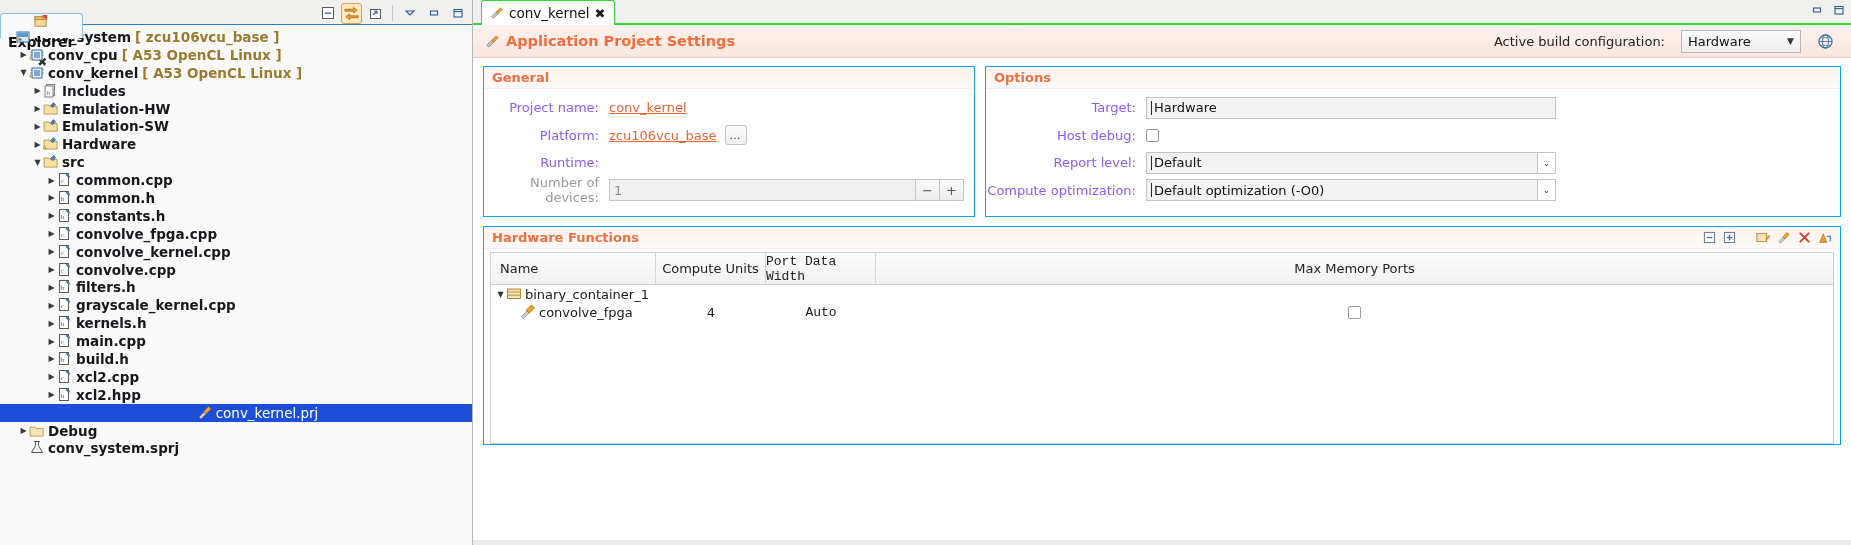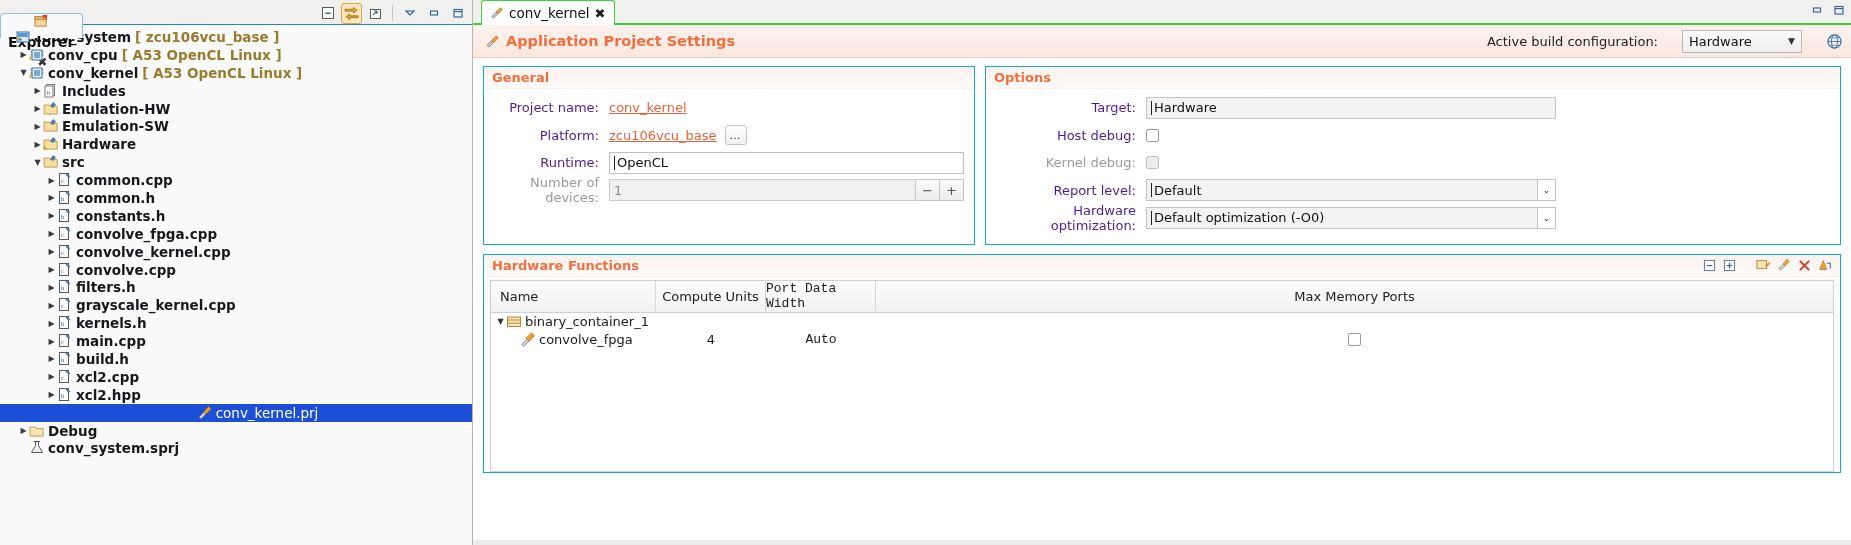--- a/index.html
+++ b/index.html
@@ -66,21 +66,21 @@
   }
   .ed-tab .t-label { font-size:13.5px; color:#111; }
   .ed-tabbar-right { position:absolute; right:6px; top:4px; display:flex; gap:10px; align-items:center; }
 
   .ed-head {
     height:33px; background:linear-gradient(to bottom,#fdf2ee,#fae7df);
     display:flex; align-items:center; padding:0 0 0 12px;
     border-bottom:1px solid #f0cfc0;
   }
   .ed-title { color:#ef6f3e; font-weight:bold; font-size:14.5px; margin-left:6px; }
-  .ed-head-right { margin-left:auto; display:flex; align-items:center; gap:24px; padding-right:8px; }
+  .ed-head-right { margin-left:auto; display:flex; align-items:center; gap:16px; padding-right:17px; }
   .abc-label { font-size:13px; color:#222; }
   .combo {
     width:120px; height:23px; background:linear-gradient(to bottom,#fbfbfb,#eeeeee);
     border:1px solid #b9b9b9; display:flex; align-items:center; padding:0 6px;
     font-size:13px; color:#111; position:relative;
   }
   .combo .caret { margin-left:auto; font-size:9px; color:#333; }
 
   .ed-body { padding:8px 10px 0 10px; background:#fff; height:calc(545px - 25px - 34px); }
   .row2 { display:flex; gap:10px; }
@@ -91,21 +91,21 @@
     color:#ef6f3e; font-weight:bold; font-size:13px;
     display:flex; align-items:center; padding-left:8px;
     border-bottom:1px solid #fbeee8;
   }
   .panel-body { padding:7px 0 10px 0; }
 
   .p-general { width:492px; }
   .p-options { flex:1; }
 
   .frow { display:flex; align-items:center; height:23.5px; margin-bottom:4px; }
-  .flabel { font-size:13px; color:#4c1d95; text-align:right; padding-right:10px; }
+  .flabel { font-size:13px; color:#8b5cf6; text-align:right; padding-right:10px; }
   .flabel.dim { color:#9a9a9a; }
   .p-general .flabel { width:125px; }
   .p-options .flabel { width:160px; }
 
   .link { color:#e8623a; text-decoration:underline; font-size:13px; }
   .dots-btn {
     width:22px; height:20px; border:1px solid #c3c3c3; border-radius:3px;
     background:linear-gradient(to bottom,#fdfdfd,#f0f0f0);
     display:flex; align-items:center; justify-content:center; font-size:11px; color:#333;
     margin-left:8px; letter-spacing:1px;
@@ -554,24 +554,20 @@
             </div>
 
             <div class="frow">
               <div class="flabel">Platform:</div>
               <a class="link" href="#">zcu106vcu_base</a>
               <div class="dots-btn">…</div>
             </div>
 
             <div class="frow">
               <div class="flabel">Runtime:</div>
-              <div class="txtbox g-input">
-                <span class="caretbar"></span>
-                <span>OpenCL</span>
-              </div>
             </div>
 
             <div class="frow">
               <div class="flabel dim">Number of devices:</div>
               <div class="spin-wrap">
                 <div class="txtbox disabled spin-box">
                   <span>1</span>
                 </div>
                 <div class="spin-btn">−</div>
                 <div class="spin-btn">+</div>
@@ -591,38 +587,34 @@
                 <span class="caretbar"></span>
                 <span>Hardware</span>
               </div>
             </div>
 
             <div class="frow">
               <div class="flabel">Host debug:</div>
               <div class="chk"></div>
             </div>
 
-            <div class="frow">
-              <div class="flabel dim">Kernel debug:</div>
-              <div class="chk dim"></div>
-            </div>
 
             <div class="frow">
               <div class="flabel">Report level:</div>
               <div class="o-full">
                 <div class="txtbox readonly" style="flex:1">
                   <span class="caretbar"></span>
                   <span>Default</span>
                 </div>
                 <div class="drop-arrow">⌄</div>
               </div>
             </div>
 
             <div class="frow">
-              <div class="flabel">Hardware optimization:</div>
+              <div class="flabel">Compute optimization:</div>
               <div class="o-full">
                 <div class="txtbox readonly" style="flex:1">
                   <span class="caretbar"></span>
                   <span>Default optimization (-O0)</span>
                 </div>
                 <div class="drop-arrow">⌄</div>
               </div>
             </div>
 
           </div>

